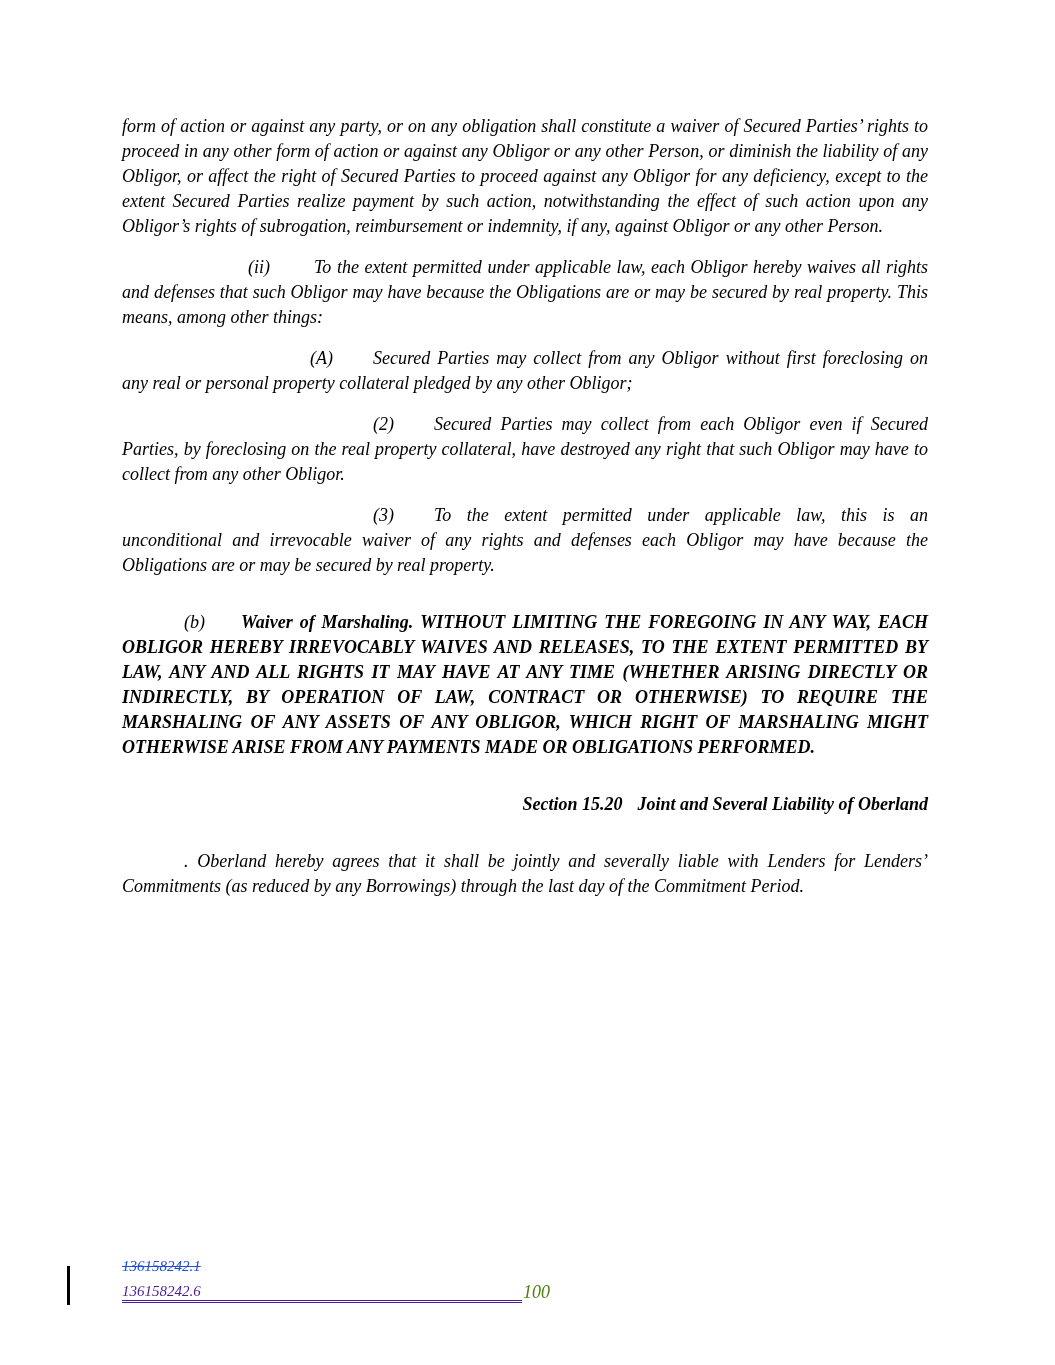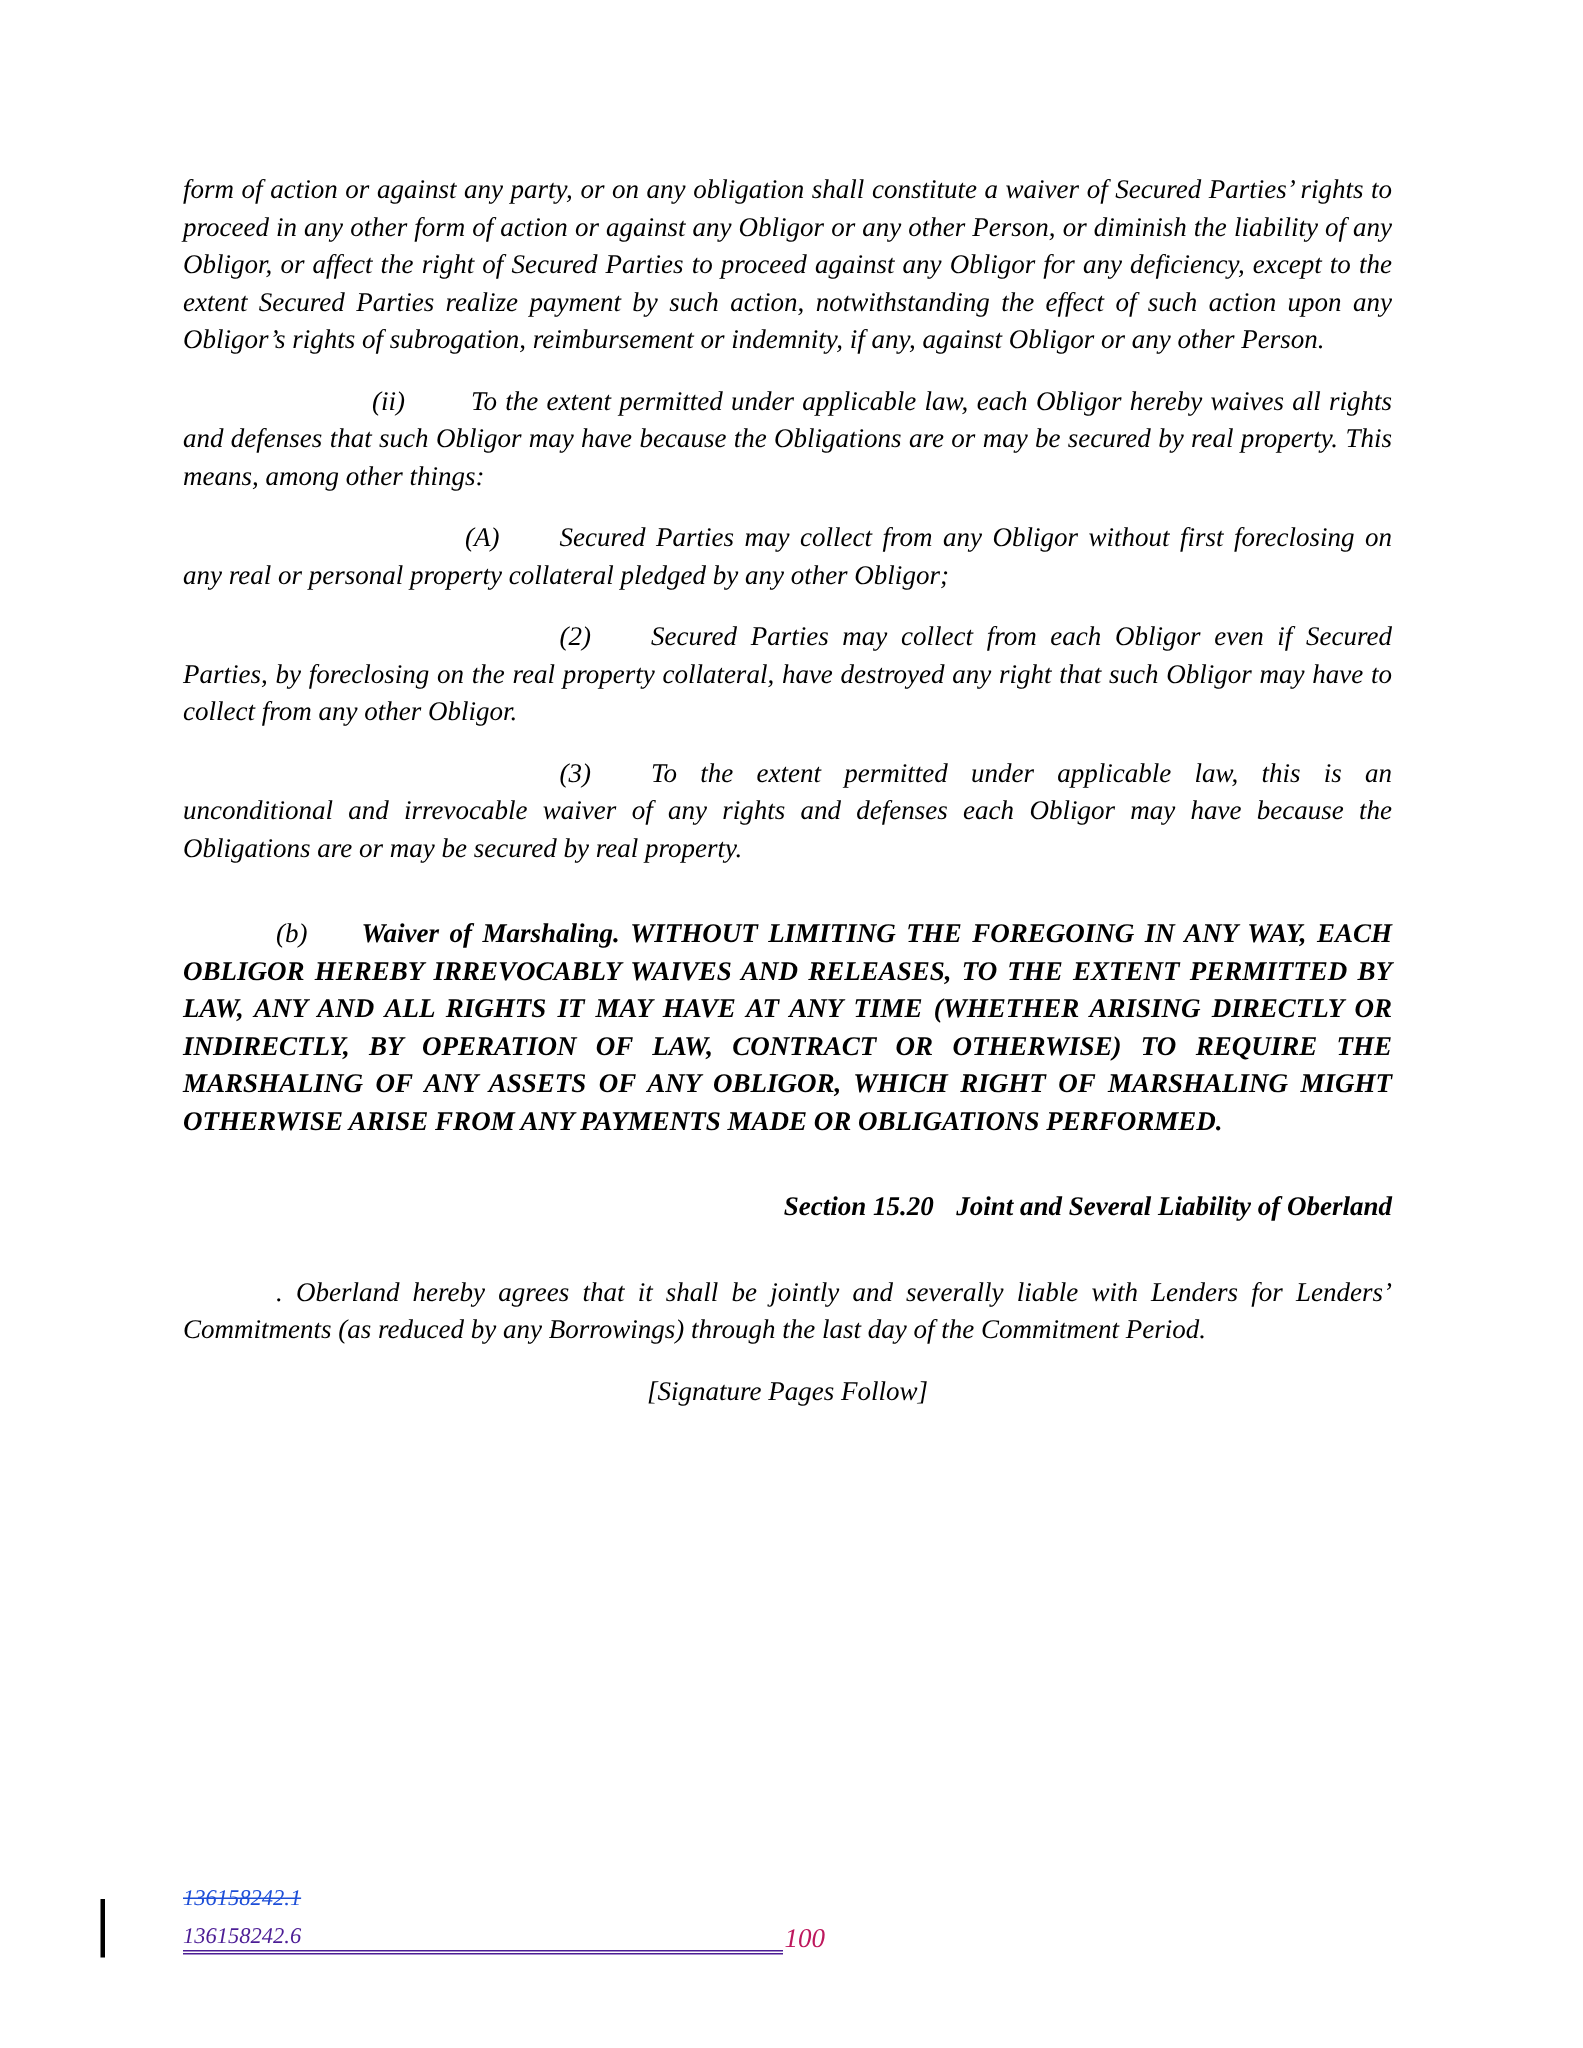--- a/index.html
+++ b/index.html
@@ -63,21 +63,21 @@
     border-bottom: 3px double;
     font-size: 15px;
     line-height: 20px;
   }
   .page-number {
     position: absolute;
     left: 523px;
     top: 1280px;
     font-size: 18px;
     line-height: 25px;
-    color: #be185d;
+    color: #4d7c0f;
   }
 </style>
 </head>
 <body>
 
 <div class="page">
   <div class="content">
 
     <p class="para">form of action or against any party, or on any obligation shall constitute a waiver of Secured Parties’ rights to proceed in any other form of action or against any Obligor or any other Person, or diminish the liability of any Obligor, or affect the right of Secured Parties to proceed against any Obligor for any deficiency, except to the extent Secured Parties realize payment by such action, notwithstanding the effect of such action upon any Obligor’s rights of subrogation, reimbursement or indemnity, if any, against Obligor or any other Person.</p>
 
@@ -90,21 +90,20 @@
     <p class="para ind4"><span>(2)</span><span class="tab-md"></span><span>Secured Parties may collect from each Obligor even if Secured Parties, by foreclosing on the real property collateral, have destroyed any right that such Obligor may have to collect from any other Obligor.</span></p>
 
     <p class="para ind4"><span>(3)</span><span class="tab-md"></span><span>To the extent permitted under applicable law, this is an unconditional and irrevocable waiver of any rights and defenses each Obligor may have because the Obligations are or may be secured by real property.</span></p>
 
     <p class="para ind1"><span>(b)</span><span class="tab-b"></span><span class="bold">Waiver of Marshaling.</span><span class="bold gap-left">WITHOUT LIMITING THE FOREGOING IN ANY WAY, EACH OBLIGOR HEREBY IRREVOCABLY WAIVES AND RELEASES, TO THE EXTENT PERMITTED BY LAW, ANY AND ALL RIGHTS IT MAY HAVE AT ANY TIME (WHETHER ARISING DIRECTLY OR INDIRECTLY, BY OPERATION OF LAW, CONTRACT OR OTHERWISE) TO REQUIRE THE MARSHALING OF ANY ASSETS OF ANY OBLIGOR, WHICH RIGHT OF MARSHALING MIGHT OTHERWISE ARISE FROM ANY PAYMENTS MADE OR OBLIGATIONS PERFORMED.</span></p>
 
     <p class="para ind1 heading bold"><span>Section 15.20</span><span class="tab-sm"></span><span>Joint and Several Liability of Oberland</span></p>
 
     <p class="para ind1">.  Oberland hereby agrees that it shall be jointly and severally liable with Lenders for Lenders’ Commitments (as reduced by any Borrowings) through the last day of the Commitment Period.</p>
 
-    <p class="para center">[Signature Pages Follow]</p>
 
   </div>
 
   <div class="change-bar"></div>
 
   <div class="doc-id-deleted" style="color: #1d4ed8;">136158242.1</div>
 
   <div class="doc-id-inserted-line" style="color: #4c1d95;"><span>136158242.6</span></div>
 
   <div class="page-number">100</div>

